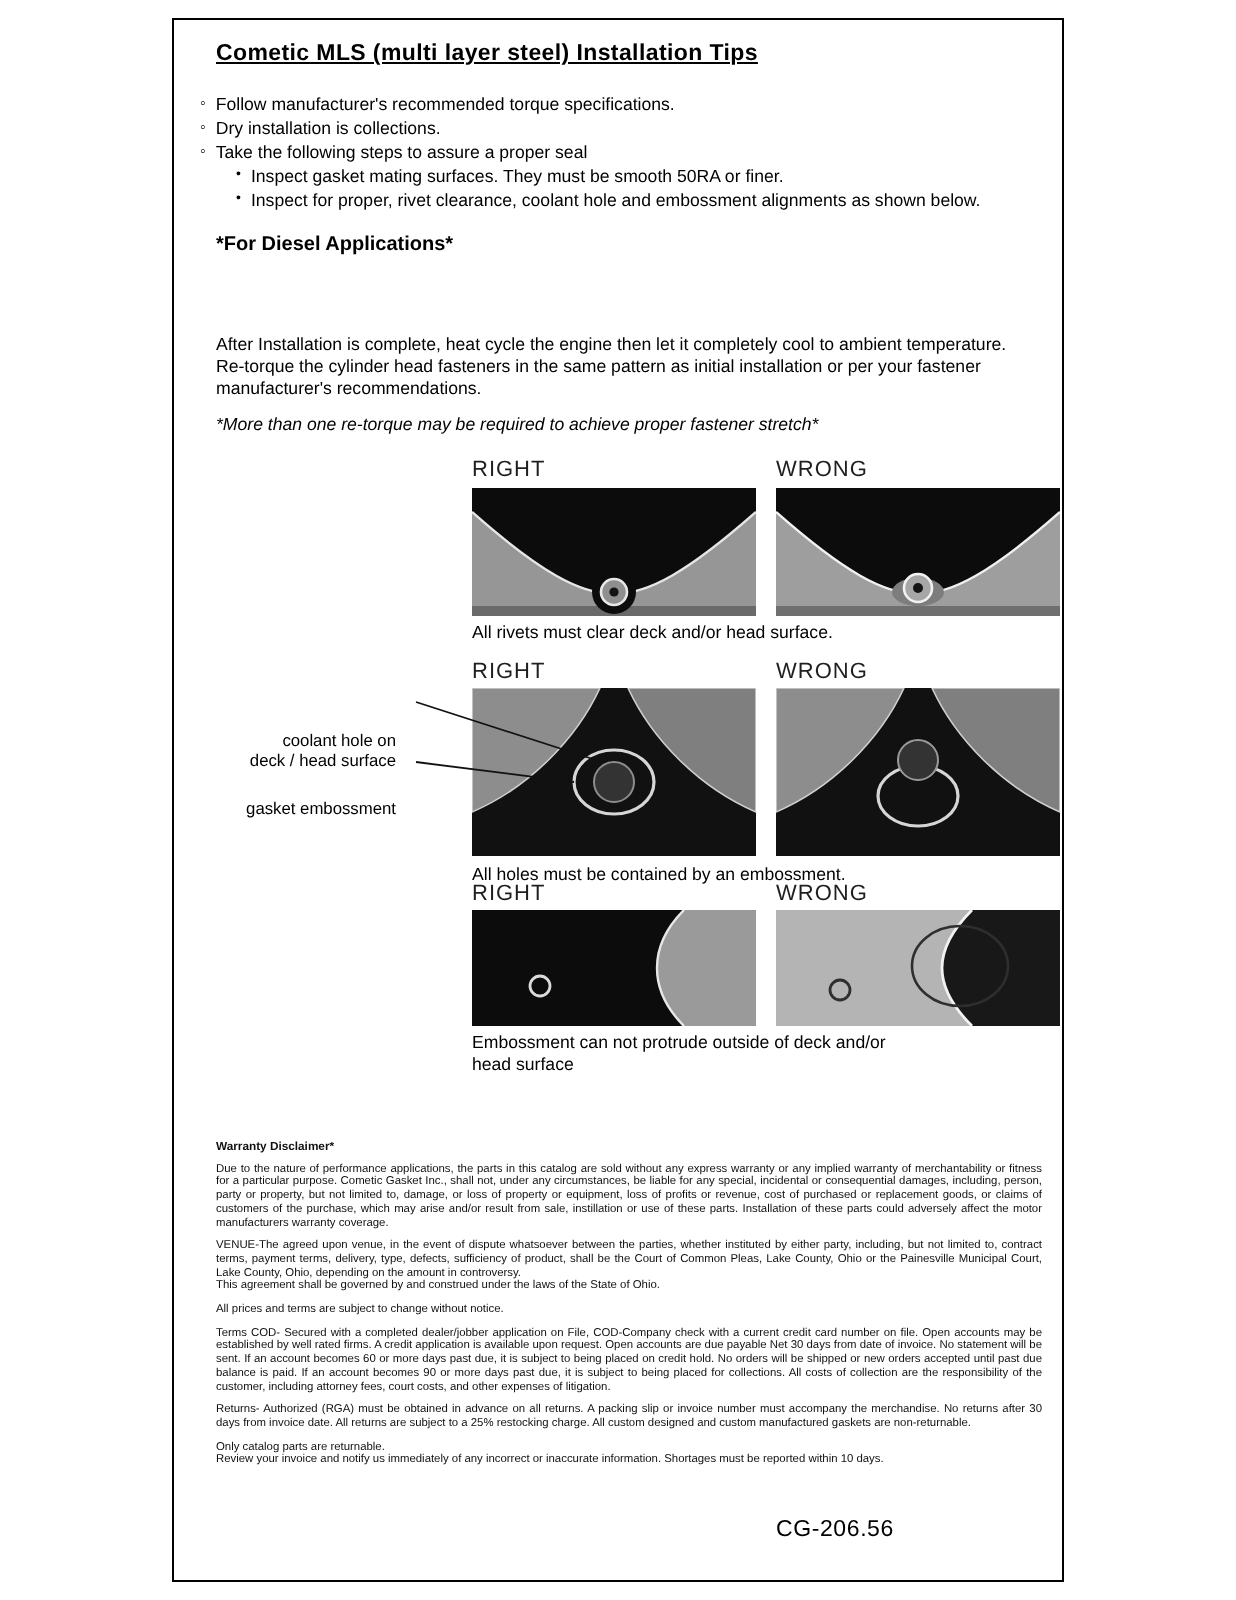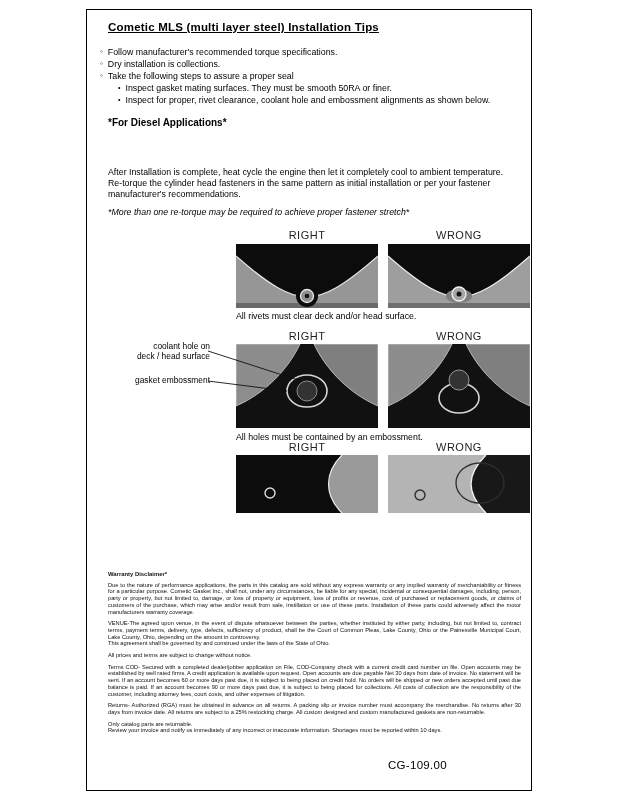--- a/index.html
+++ b/index.html
@@ -21,24 +21,24 @@
   ul.tips li.sub { padding-left:18px; }
   .b1 { font-size:8px; line-height:12px; }
   .b2 { font-size:7px; line-height:12px; }
 
   .diesel-h { position:absolute; left:108px; top:117px; font-size:10px; font-weight:bold; }
   .para { position:absolute; left:108px; font-size:8.8px; line-height:10.8px; }
   .p1 { top:133px; width:410px; }
   .p2 { top:167px; width:404px; }
   .p3 { top:207px; width:410px;font-style:italic; }
 
-  .figlabel { position:absolute; width:142px; text-align:center; font-size:11px; letter-spacing:.5px; color:#1f1f1f; }
+  .figlabel { position:absolute; width:142px; font-size:11px; letter-spacing:.5px; color:#1f1f1f; }
   .figcap { position:absolute; font-size:8.8px; line-height:10.5px; }
   .panel { position:absolute; display:block; }
-  .ann { position:absolute; left:110px; width:100px; text-align:right; font-size:8.4px; line-height:10px; }
+  .ann { position:absolute; left:98px; width:100px; text-align:right; font-size:8.4px; line-height:10px;margin-top:24px; }
   .lines { position:absolute; left:0; top:0; pointer-events:none; }
 
   .legal { position:absolute; left:108px; top:571px; width:413px; font-size:5.7px; line-height:6.7px; color:#101010; text-align:justify; }
   .legal-h { font-weight:bold; font-size:5.9px; margin-bottom:4px; text-align:left; }
   .legal p { margin:0 0 5px 0; }
   .legal p.tight { margin-bottom:0; }
 
   .footer { position:absolute; left:388px; top:759px; font-size:11.5px; letter-spacing:.3px; }
 </style>
 </head>
@@ -131,32 +131,33 @@
     <path d="M106,0 C88,18 88,40 106,58" fill="none" stroke="#e8e8e8" stroke-width="1.2"></path>
     <circle cx="34" cy="38" r="5" fill="none" stroke="#dcdcdc" stroke-width="1.4"></circle>
   </svg>
   <svg class="panel" style="left:388px;top:455px" width="142" height="58" viewBox="0 0 142 58">
     <rect width="142" height="58" fill="#b4b4b4"></rect>
     <path d="M98,0 C78,20 78,38 98,58 L142,58 L142,0 Z" fill="#181818"></path>
     <path d="M98,0 C78,20 78,38 98,58" fill="none" stroke="#f2f2f2" stroke-width="1.4"></path>
     <ellipse cx="92" cy="28" rx="24" ry="20" fill="none" stroke="#2e2e2e" stroke-width="1.3"></ellipse>
     <circle cx="32" cy="40" r="5" fill="none" stroke="#2e2e2e" stroke-width="1.4"></circle>
   </svg>
+  <div class="figcap" style="left:236px;top:516px;width:218px">Embossment can not protrude outside of deck and/or head surface</div>
 
   <svg class="lines" width="618" height="800" viewBox="0 0 618 800">
     <line x1="208" y1="351" x2="301" y2="381" stroke="#111" stroke-width="0.9"></line>
     <line x1="208" y1="381" x2="287" y2="391" stroke="#111" stroke-width="0.9"></line>
   </svg>
 
   <div class="legal">
     <div class="legal-h">Warranty Disclaimer*</div>
     <p>Due to the nature of performance applications, the parts in this catalog are sold without any express warranty or any implied warranty of merchantability or fitness for a particular purpose.  Cometic Gasket Inc., shall not, under any circumstances, be liable for any special, incidental or consequential damages, including, person, party or property, but not limited to, damage, or loss of property or equipment, loss of profits or revenue, cost of purchased or replacement goods, or claims of customers of the purchase, which may arise and/or result from sale, instillation or use of these parts.  Installation of these parts could adversely affect the motor manufacturers warranty coverage.</p>
     <p class="tight">VENUE-The agreed upon venue, in the event of dispute whatsoever between the parties, whether instituted by either party, including, but not limited to, contract terms, payment terms, delivery, type, defects, sufficiency of product, shall be the Court of Common Pleas, Lake County, Ohio or the Painesville Municipal Court, Lake County, Ohio, depending on the amount in controversy.</p>
     <p>This agreement shall be governed by and construed under the laws of the State of Ohio.</p>
     <p>All prices and terms are subject to change without notice.</p>
     <p>Terms COD- Secured with a completed dealer/jobber application on File, COD-Company check with a current credit card number on file.  Open accounts may be established by well rated firms.  A credit application is available upon request.  Open accounts are due payable Net 30 days from date of invoice.  No statement will be sent.  If an account becomes 60 or more days past due, it is subject to being placed on credit hold.  No orders will be shipped or new orders accepted until past due balance is paid.  If an account becomes 90 or more days past due, it is subject to being placed for collections.  All costs of collection are the responsibility of the customer, including attorney fees, court costs, and other expenses of litigation.</p>
     <p>Returns- Authorized (RGA) must be obtained in advance on all returns.  A packing slip or invoice number must accompany the merchandise.  No returns after 30 days from invoice date.  All returns are subject to a 25% restocking charge.  All custom designed and custom manufactured gaskets are non-returnable.</p>
     <p class="tight">Only catalog parts are returnable.</p>
     <p>Review your invoice and notify us immediately of any incorrect or inaccurate information.  Shortages must be reported within 10 days.</p>
   </div>
 
-  <div class="footer">CG-109.00</div>
+  <div class="footer">CG-206.56</div>
 </div>
 
 </body></html>

